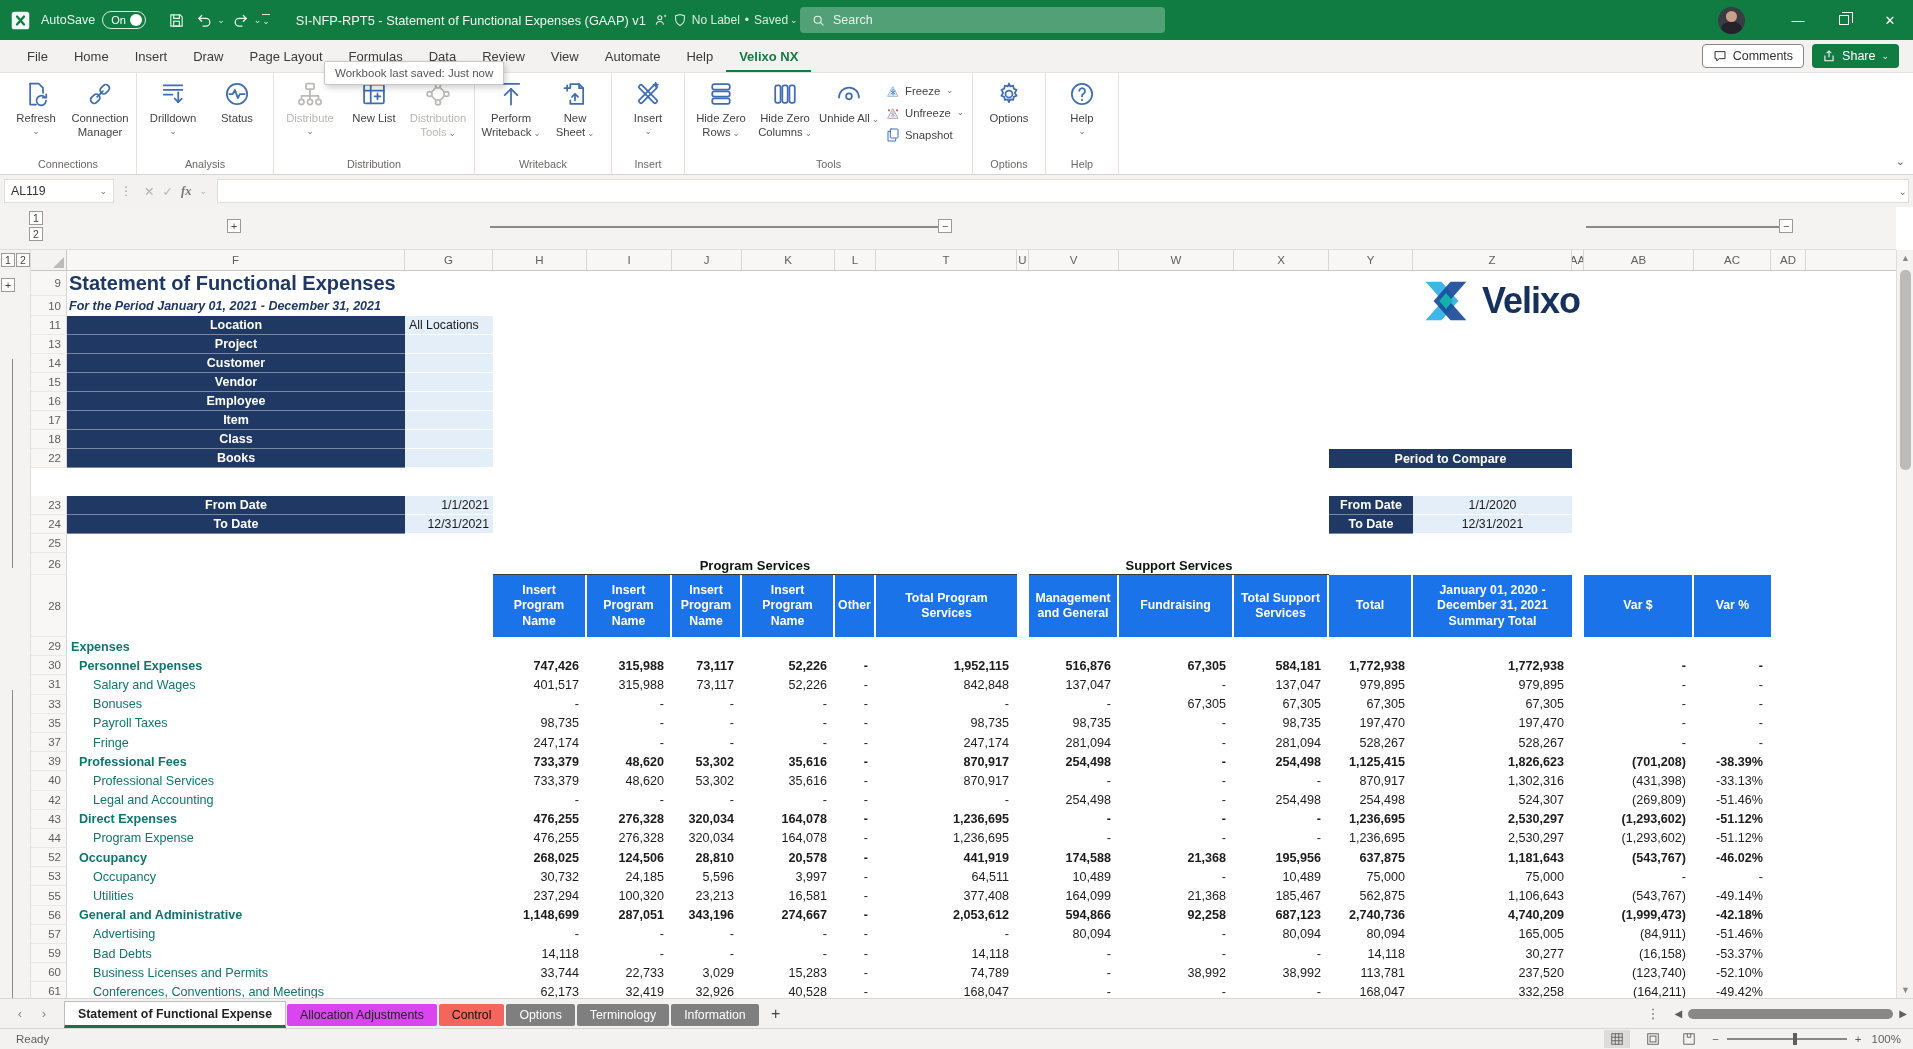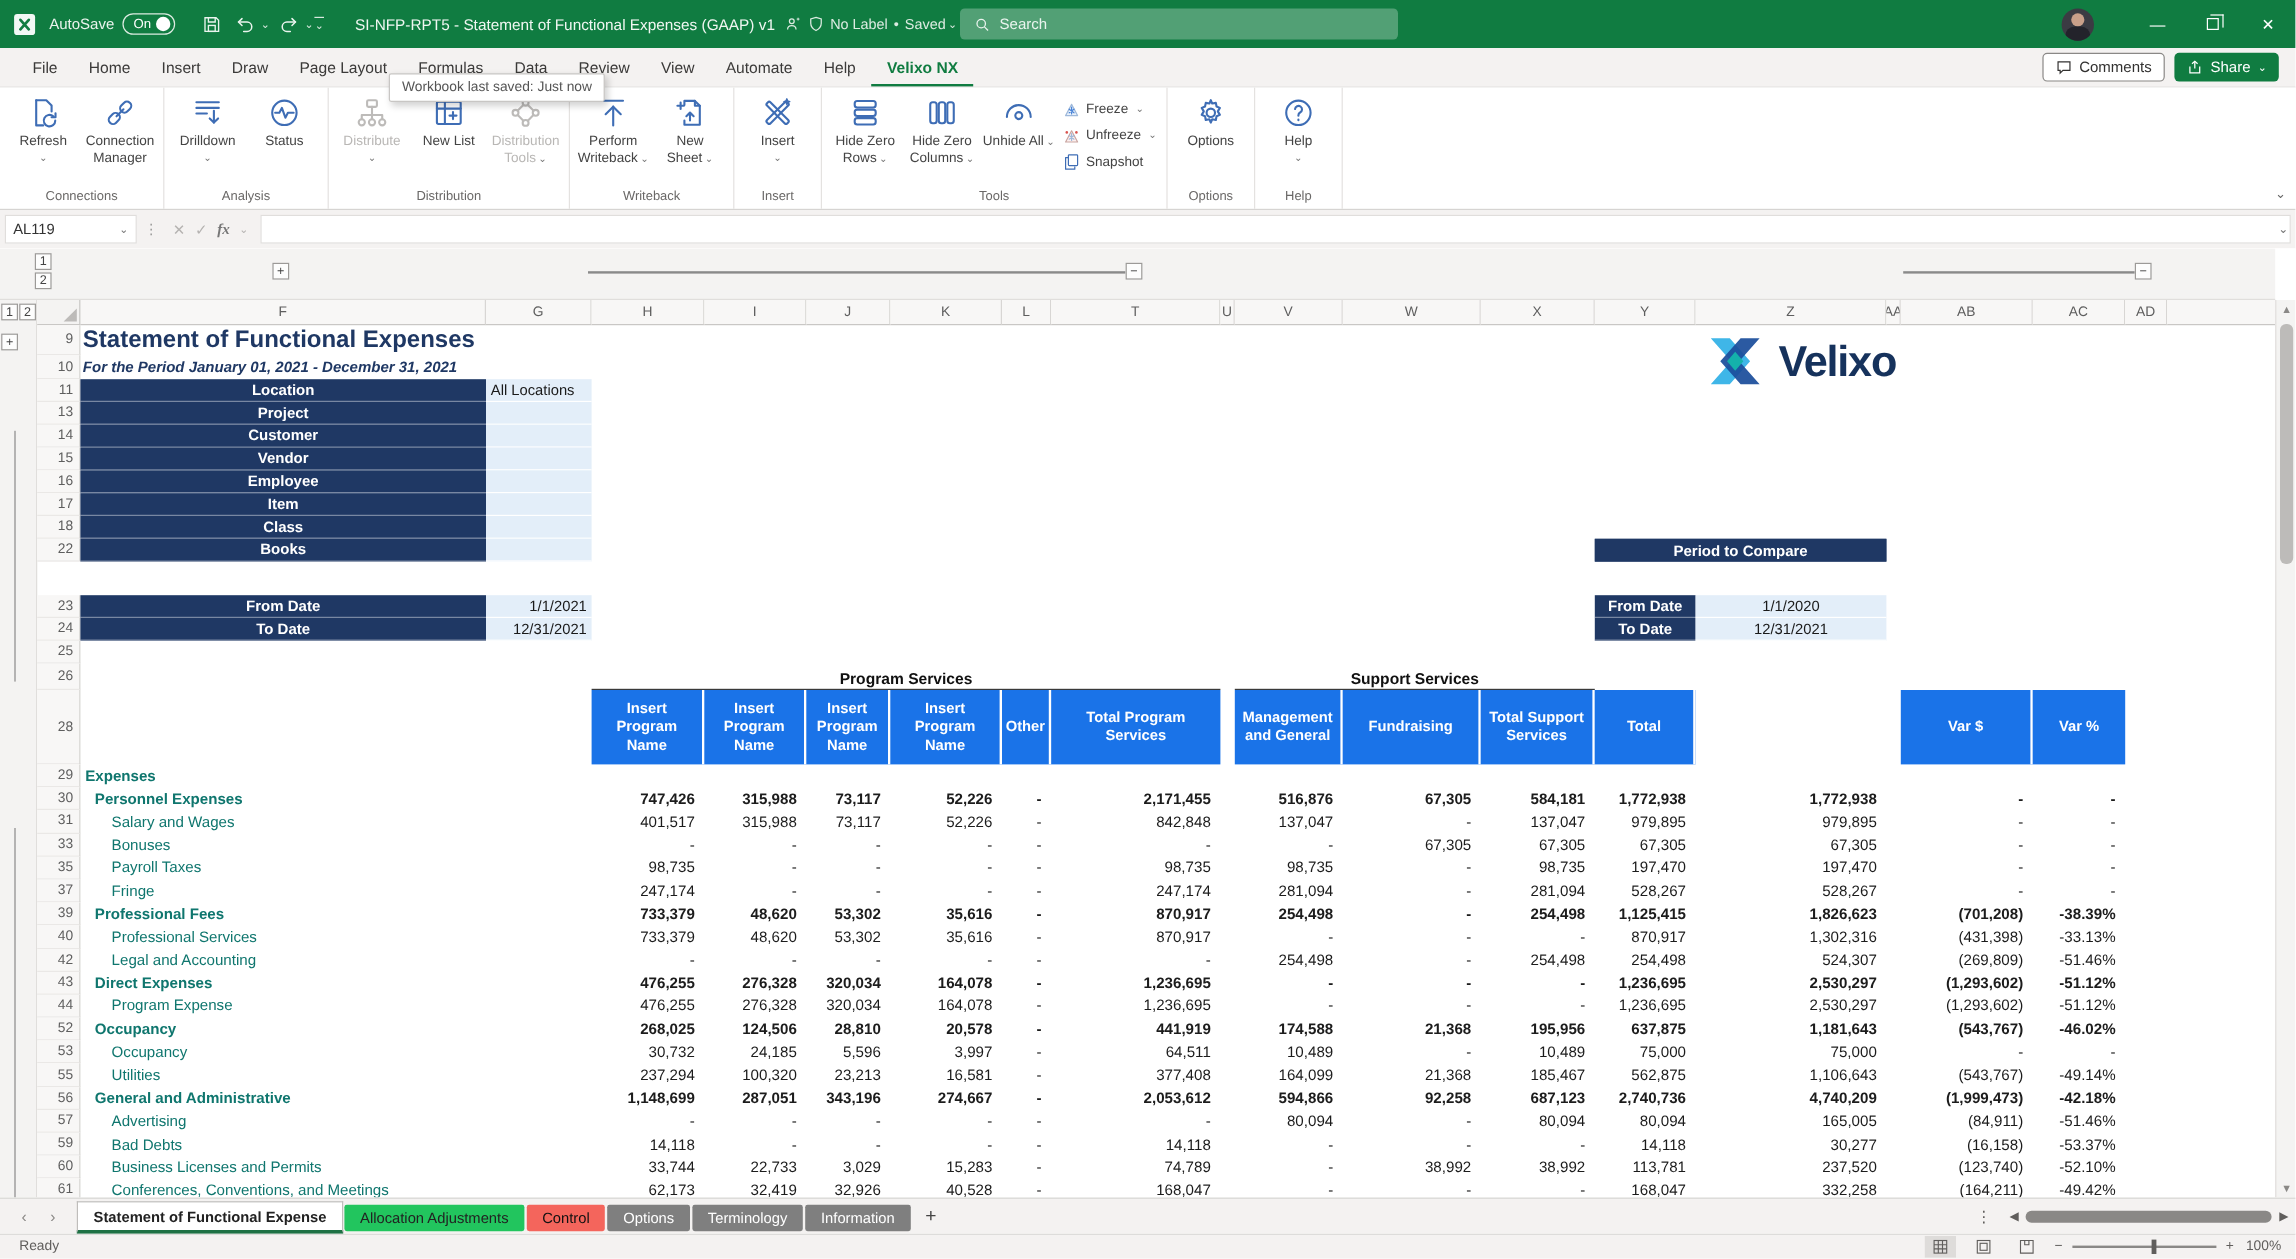--- a/index.html
+++ b/index.html
@@ -569,36 +569,37 @@
           <div class="th-cell" style="grid-column: 4;">Insert Program Name</div>
           <div class="th-cell" style="grid-column: 5;">Insert Program Name</div>
           <div class="th-cell" style="grid-column: 6;">Insert Program Name</div>
           <div class="th-cell" style="grid-column: 7;">Insert Program Name</div>
           <div class="th-cell" style="grid-column: 8;">Other</div>
           <div class="th-cell last" style="grid-column: 9;">Total Program Services</div>
           <div class="th-cell" style="grid-column: 11;">Management and General</div>
           <div class="th-cell" style="grid-column: 12;">Fundraising</div>
           <div class="th-cell" style="grid-column: 13;">Total Support Services</div>
           <div class="th-cell" style="grid-column: 14;">Total</div>
+          <div class="th-cell last" style="grid-column: 15;">January 01, 2020 - December 31, 2021 Summary Total</div>
           <div class="th-cell" style="grid-column: 17;">Var $</div>
           <div class="th-cell last" style="grid-column: 18;">Var %</div>
         </div>
         <div class="srow boldrow" style="height: 19.2px;">
           <div class="gut">29</div>
           <div class="dlabel" style="padding-left: 4px;">Expenses</div>
         </div>
         <div class="srow boldrow" style="height: 19.2px;">
           <div class="gut">30</div>
           <div class="dlabel" style="padding-left: 12px;">Personnel Expenses</div>
           <div class="dnum" style="grid-column: 4;">747,426</div>
           <div class="dnum" style="grid-column: 5;">315,988</div>
           <div class="dnum" style="grid-column: 6;">73,117</div>
           <div class="dnum" style="grid-column: 7;">52,226</div>
           <div class="dnum" style="grid-column: 8;">-</div>
-          <div class="dnum" style="grid-column: 9;">2,171,455</div>
+          <div class="dnum" style="grid-column: 9;">1,952,115</div>
           <div class="dnum" style="grid-column: 11;">516,876</div>
           <div class="dnum" style="grid-column: 12;">67,305</div>
           <div class="dnum" style="grid-column: 13;">584,181</div>
           <div class="dnum" style="grid-column: 14;">1,772,938</div>
           <div class="dnum" style="grid-column: 15;">1,772,938</div>
           <div class="dnum" style="grid-column: 17;">-</div>
           <div class="dnum" style="grid-column: 18;">-</div>
         </div>
         <div class="srow" style="height: 19.2px;">
           <div class="gut">31</div>
@@ -905,21 +906,21 @@
     </div>
   </div>
 
   <div class="tabbar">
     <div class="tab-nav">
       <span>‹</span>
       <span>›</span>
     </div>
     <div style="display:flex;align-items:stretch;padding:2px 0 0 0;" id="sheet-tabs">
         <div class="stab active">Statement of Functional Expense</div>
-        <div class="stab" style="background: #22c55e; color: rgb(34, 34, 34); margin: 3px 2px 2px 0px; border-radius: 2px;">Allocation Adjustments</div>
+        <div class="stab" style="background: #d946ef; color: rgb(34, 34, 34); margin: 3px 2px 2px 0px; border-radius: 2px;">Allocation Adjustments</div>
         <div class="stab" style="background: rgb(244, 101, 92); color: rgb(17, 17, 17); margin: 3px 2px 2px 0px; border-radius: 2px;">Control</div>
         <div class="stab" style="background: rgb(127, 127, 127); color: rgb(255, 255, 255); margin: 3px 2px 2px 0px; border-radius: 2px;">Options</div>
         <div class="stab" style="background: rgb(127, 127, 127); color: rgb(255, 255, 255); margin: 3px 2px 2px 0px; border-radius: 2px;">Terminology</div>
         <div class="stab" style="background: rgb(127, 127, 127); color: rgb(255, 255, 255); margin: 3px 2px 2px 0px; border-radius: 2px;">Information</div>
       </div>
     <div class="tab-add">+</div>
     <div class="tab-right">
       <span class="vdots">⋮</span>
       <span class="harrow">◀</span>
       <span class="hthumb" style="width:205px;"></span>

